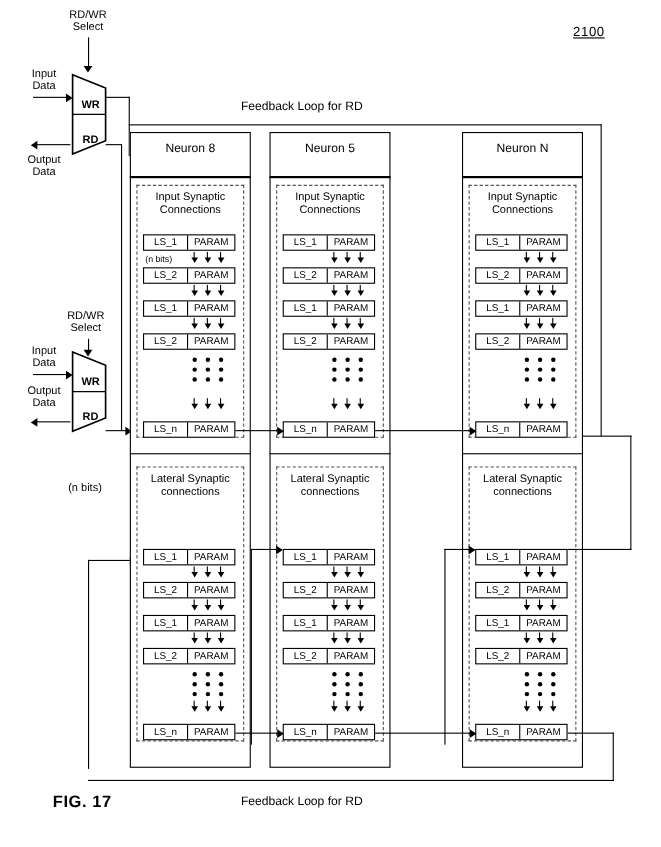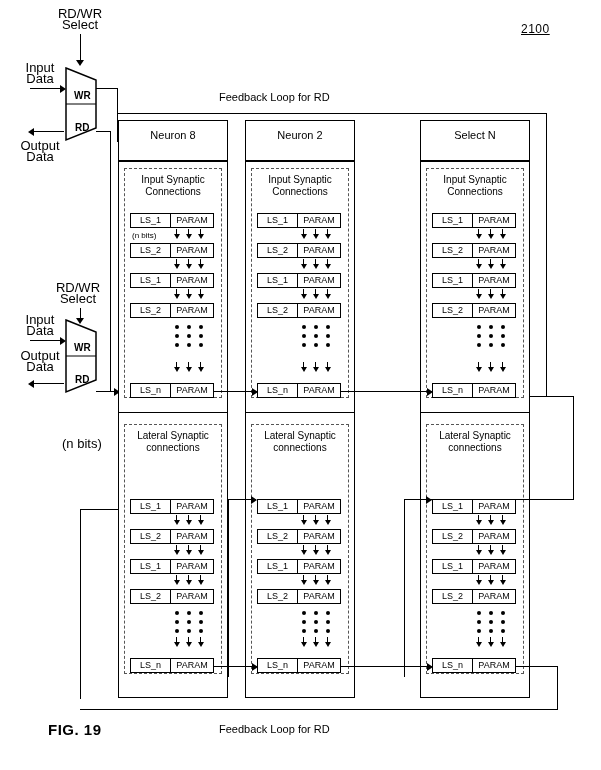--- a/index.html
+++ b/index.html
@@ -13,21 +13,21 @@
   }
   #page {
     position: relative;
     width: 601px;
     height: 770px;
     overflow: hidden;
     background: #ffffff;
   }
   .txt {
     position: absolute;
-    font-size: 13px;
+    font-size: 10px;
     line-height: 11px;
     color: #000;
     white-space: pre;
   }
   .c { text-align: center; }
   .fig-num {
     position: absolute;
     font-size: 12px;
     text-decoration: underline;
     letter-spacing: 0.5px;
@@ -385,21 +385,21 @@
     <div class="stem" style="left:30px;"></div>
       <div class="head" style="left:30px;"></div>
   </div>
 
   <div class="syn" style="left:130px; top:658px;">
     <div class="ls">LS_n</div>
     <div class="pm">PARAM</div>
   </div>
 
   <div class="neuron-col" style="left:245px; top:120px; width:110px; height:578px;">
-    <div class="neuron-title">Neuron 2</div>
+    <div class="neuron-title">Neuron 5</div>
   </div>
   <div class="hline" style="left:245px; top:160px; width:110px;"></div>
 
   <div class="group" style="left:251px; top:168px; width:98px; height:230px;"></div>
   <div class="group-title" style="left:251px; top:174px; width:98px;">Input Synaptic<br>Connections</div>
 
   <div class="syn" style="left:257px; top:213px;">
     <div class="ls">LS_1</div>
     <div class="pm">PARAM</div>
   </div>
@@ -533,21 +533,21 @@
     <div class="stem" style="left:30px;"></div>
       <div class="head" style="left:30px;"></div>
   </div>
 
   <div class="syn" style="left:257px; top:658px;">
     <div class="ls">LS_n</div>
     <div class="pm">PARAM</div>
   </div>
 
   <div class="neuron-col" style="left:420px; top:120px; width:110px; height:578px;">
-    <div class="neuron-title">Select N</div>
+    <div class="neuron-title">Neuron N</div>
   </div>
   <div class="hline" style="left:420px; top:160px; width:110px;"></div>
 
   <div class="group" style="left:426px; top:168px; width:98px; height:230px;"></div>
   <div class="group-title" style="left:426px; top:174px; width:98px;">Input Synaptic<br>Connections</div>
 
   <div class="syn" style="left:432px; top:213px;">
     <div class="ls">LS_1</div>
     <div class="pm">PARAM</div>
   </div>
@@ -708,15 +708,15 @@
   <div class="ln lnh" style="left:228px; top:499px; width:28px;"></div>
   <div class="arR" style="left:251px; top:496px;"></div>
   <div class="ln lnv" style="left:228px; top:499px; height:178px;"></div>
 
   <div class="ln lnh" style="left:404px; top:499px; width:28px;"></div>
   <div class="arR" style="left:426px; top:496px;"></div>
   <div class="ln lnv" style="left:404px; top:499px; height:178px;"></div>
 
   <div class="txt" style="left:219px; top:724px; font-size:11px;">Feedback Loop for RD</div>
 
-  <div class="fig-label" style="left:48px; top:721px;">FIG. 19</div>
+  <div class="fig-label" style="left:48px; top:721px;">FIG. 17</div>
 
 </div>
 
 </body></html>

